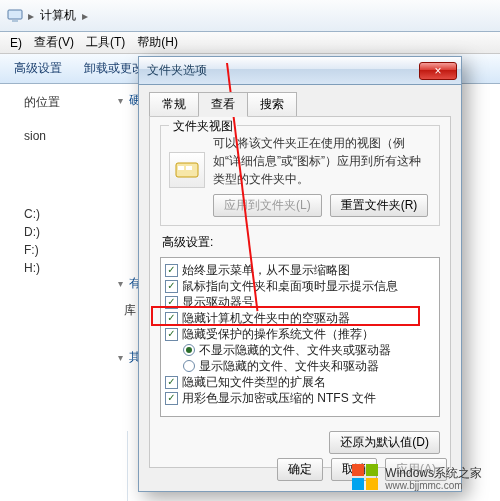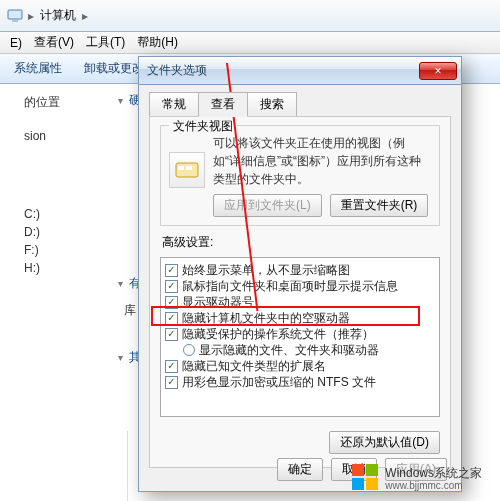--- a/index.html
+++ b/index.html
@@ -81,21 +81,21 @@
   </div>
 
   <div class="exp-menu">
     <span class="menu-item">E)</span>
     <span class="menu-item">查看(V)</span>
     <span class="menu-item">工具(T)</span>
     <span class="menu-item">帮助(H)</span>
   </div>
 
   <div class="exp-toolbar">
-    <span class="tb-item">系统属性</span>
+    <span class="tb-item">高级设置</span>
     <span class="tb-item">卸载或更改程序</span>
   </div>
 
   <div class="sidebar">
     <div class="side-group">
       <div class="side-sub">的位置</div>
     </div>
     <div class="side-group">
       <div class="side-sub">sion</div>
     </div>
@@ -207,20 +207,26 @@
         </div>
         <div class="tree-row">
           <span class="chk">✓</span>
           <span>隐藏计算机文件夹中的空驱动器</span>
         </div>
         <div class="tree-row">
           <span class="chk">✓</span>
           <span>隐藏受保护的操作系统文件（推荐）</span>
         </div>
         <div class="tree-row indent">
+          <span class="rad">
+            <span class="dot"></span>
+          </span>
+          <span>不显示隐藏的文件、文件夹或驱动器</span>
+        </div>
+        <div class="tree-row indent">
           <span class="rad"></span>
           <span>显示隐藏的文件、文件夹和驱动器</span>
         </div>
         <div class="tree-row">
           <span class="chk">✓</span>
           <span>隐藏已知文件类型的扩展名</span>
         </div>
         <div class="tree-row">
           <span class="chk">✓</span>
           <span>用彩色显示加密或压缩的 NTFS 文件</span>

